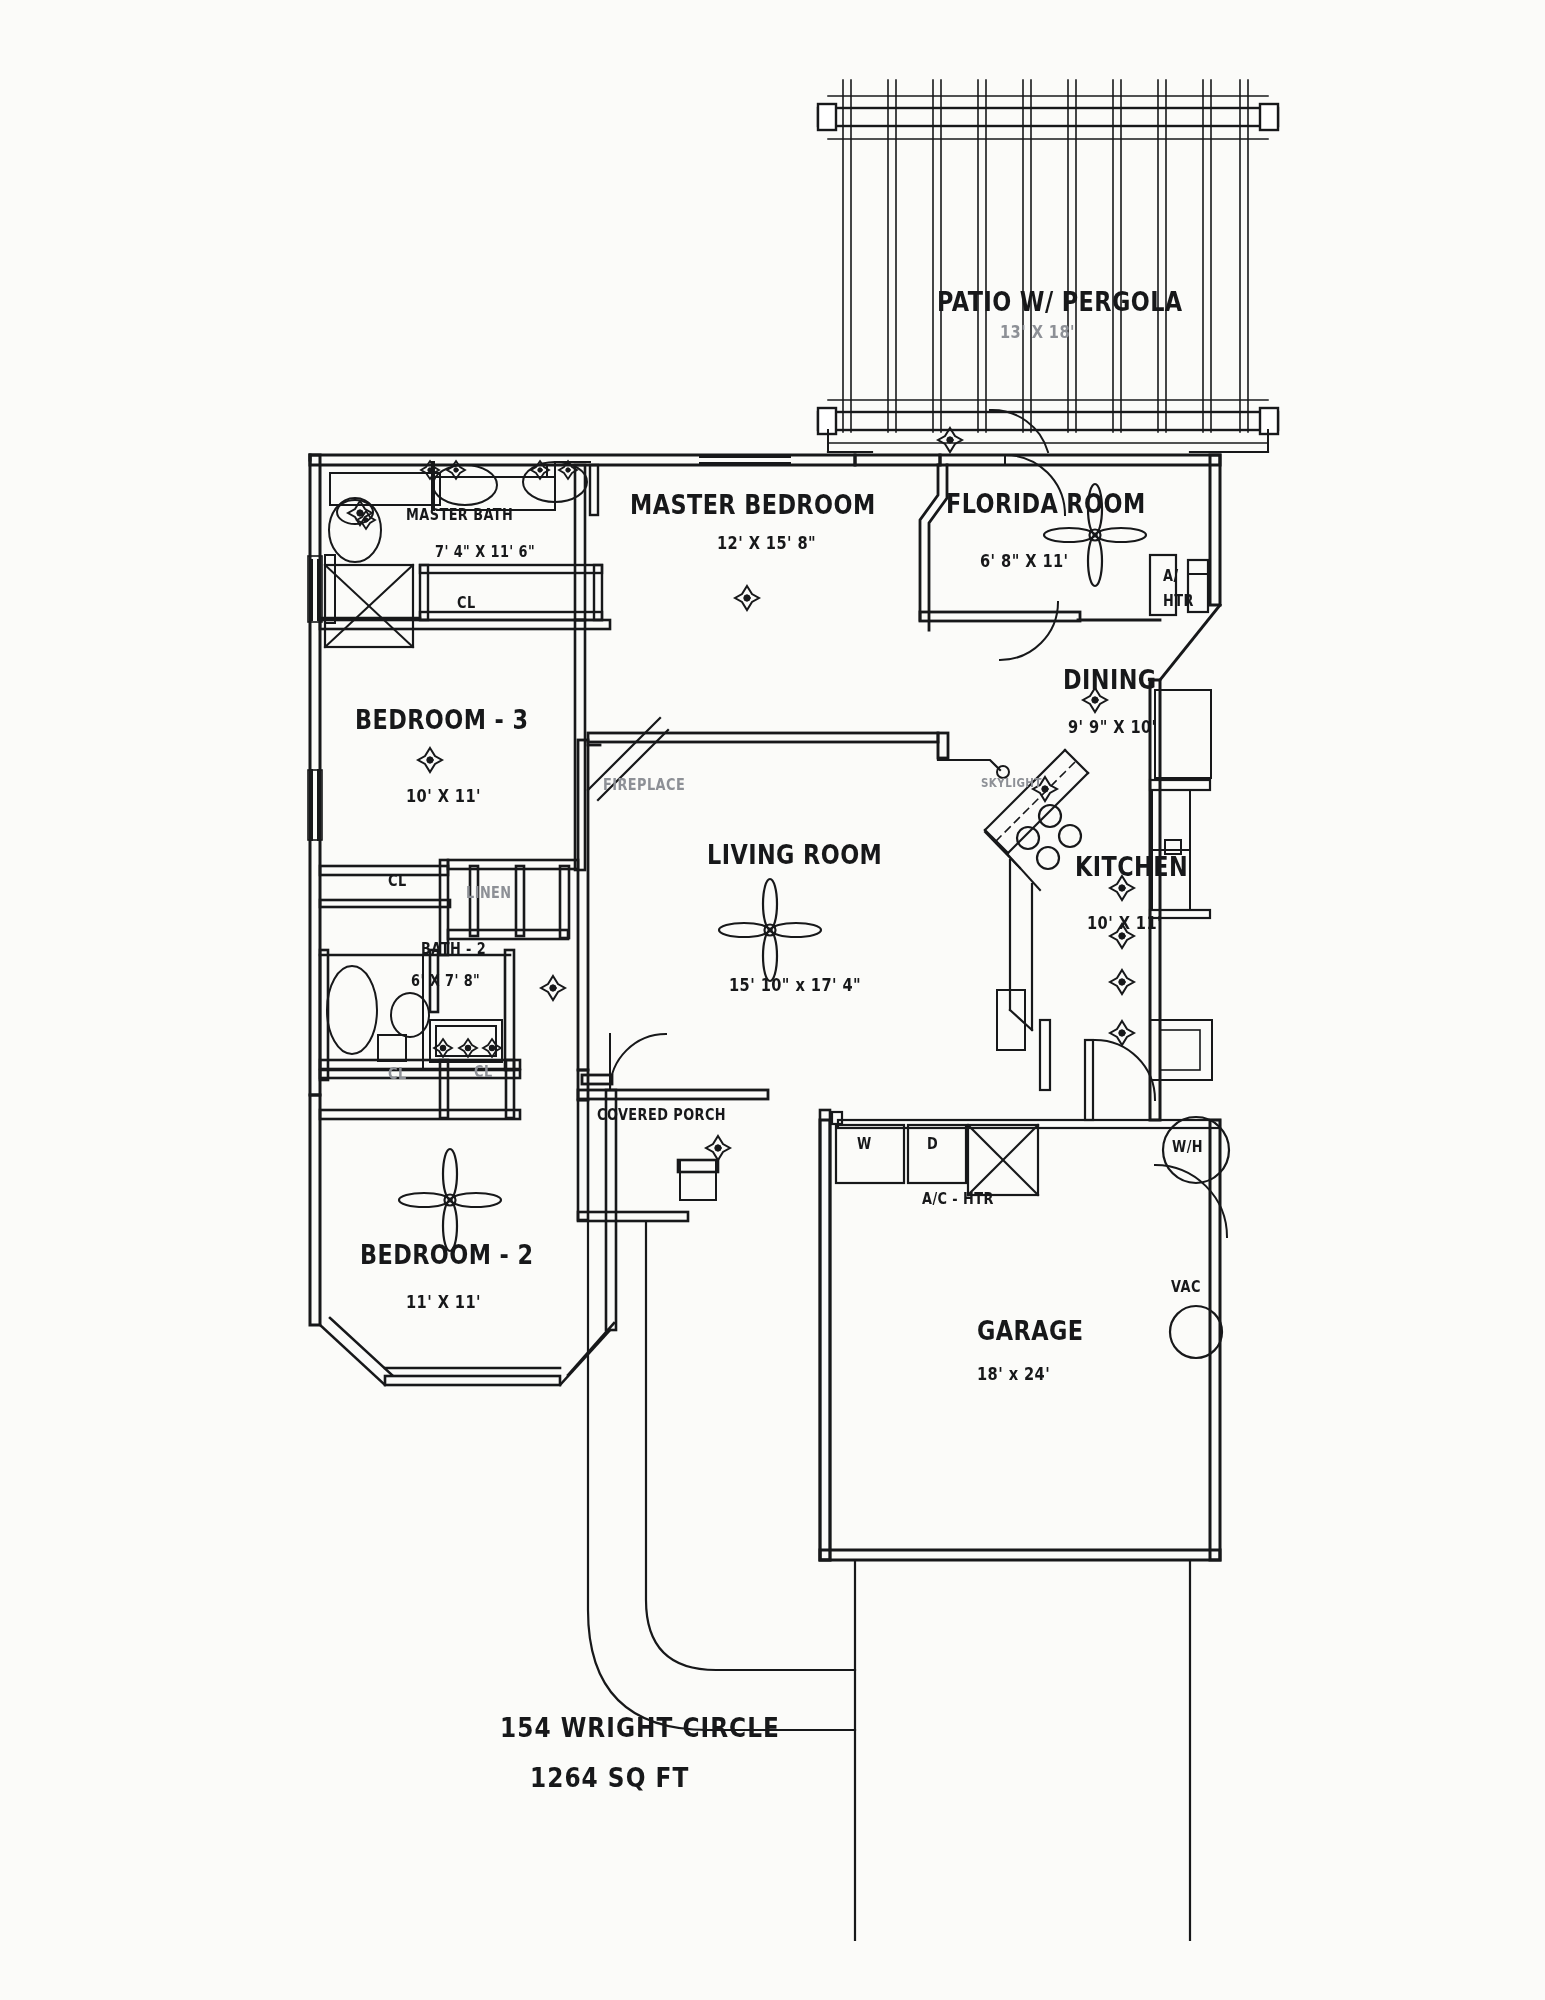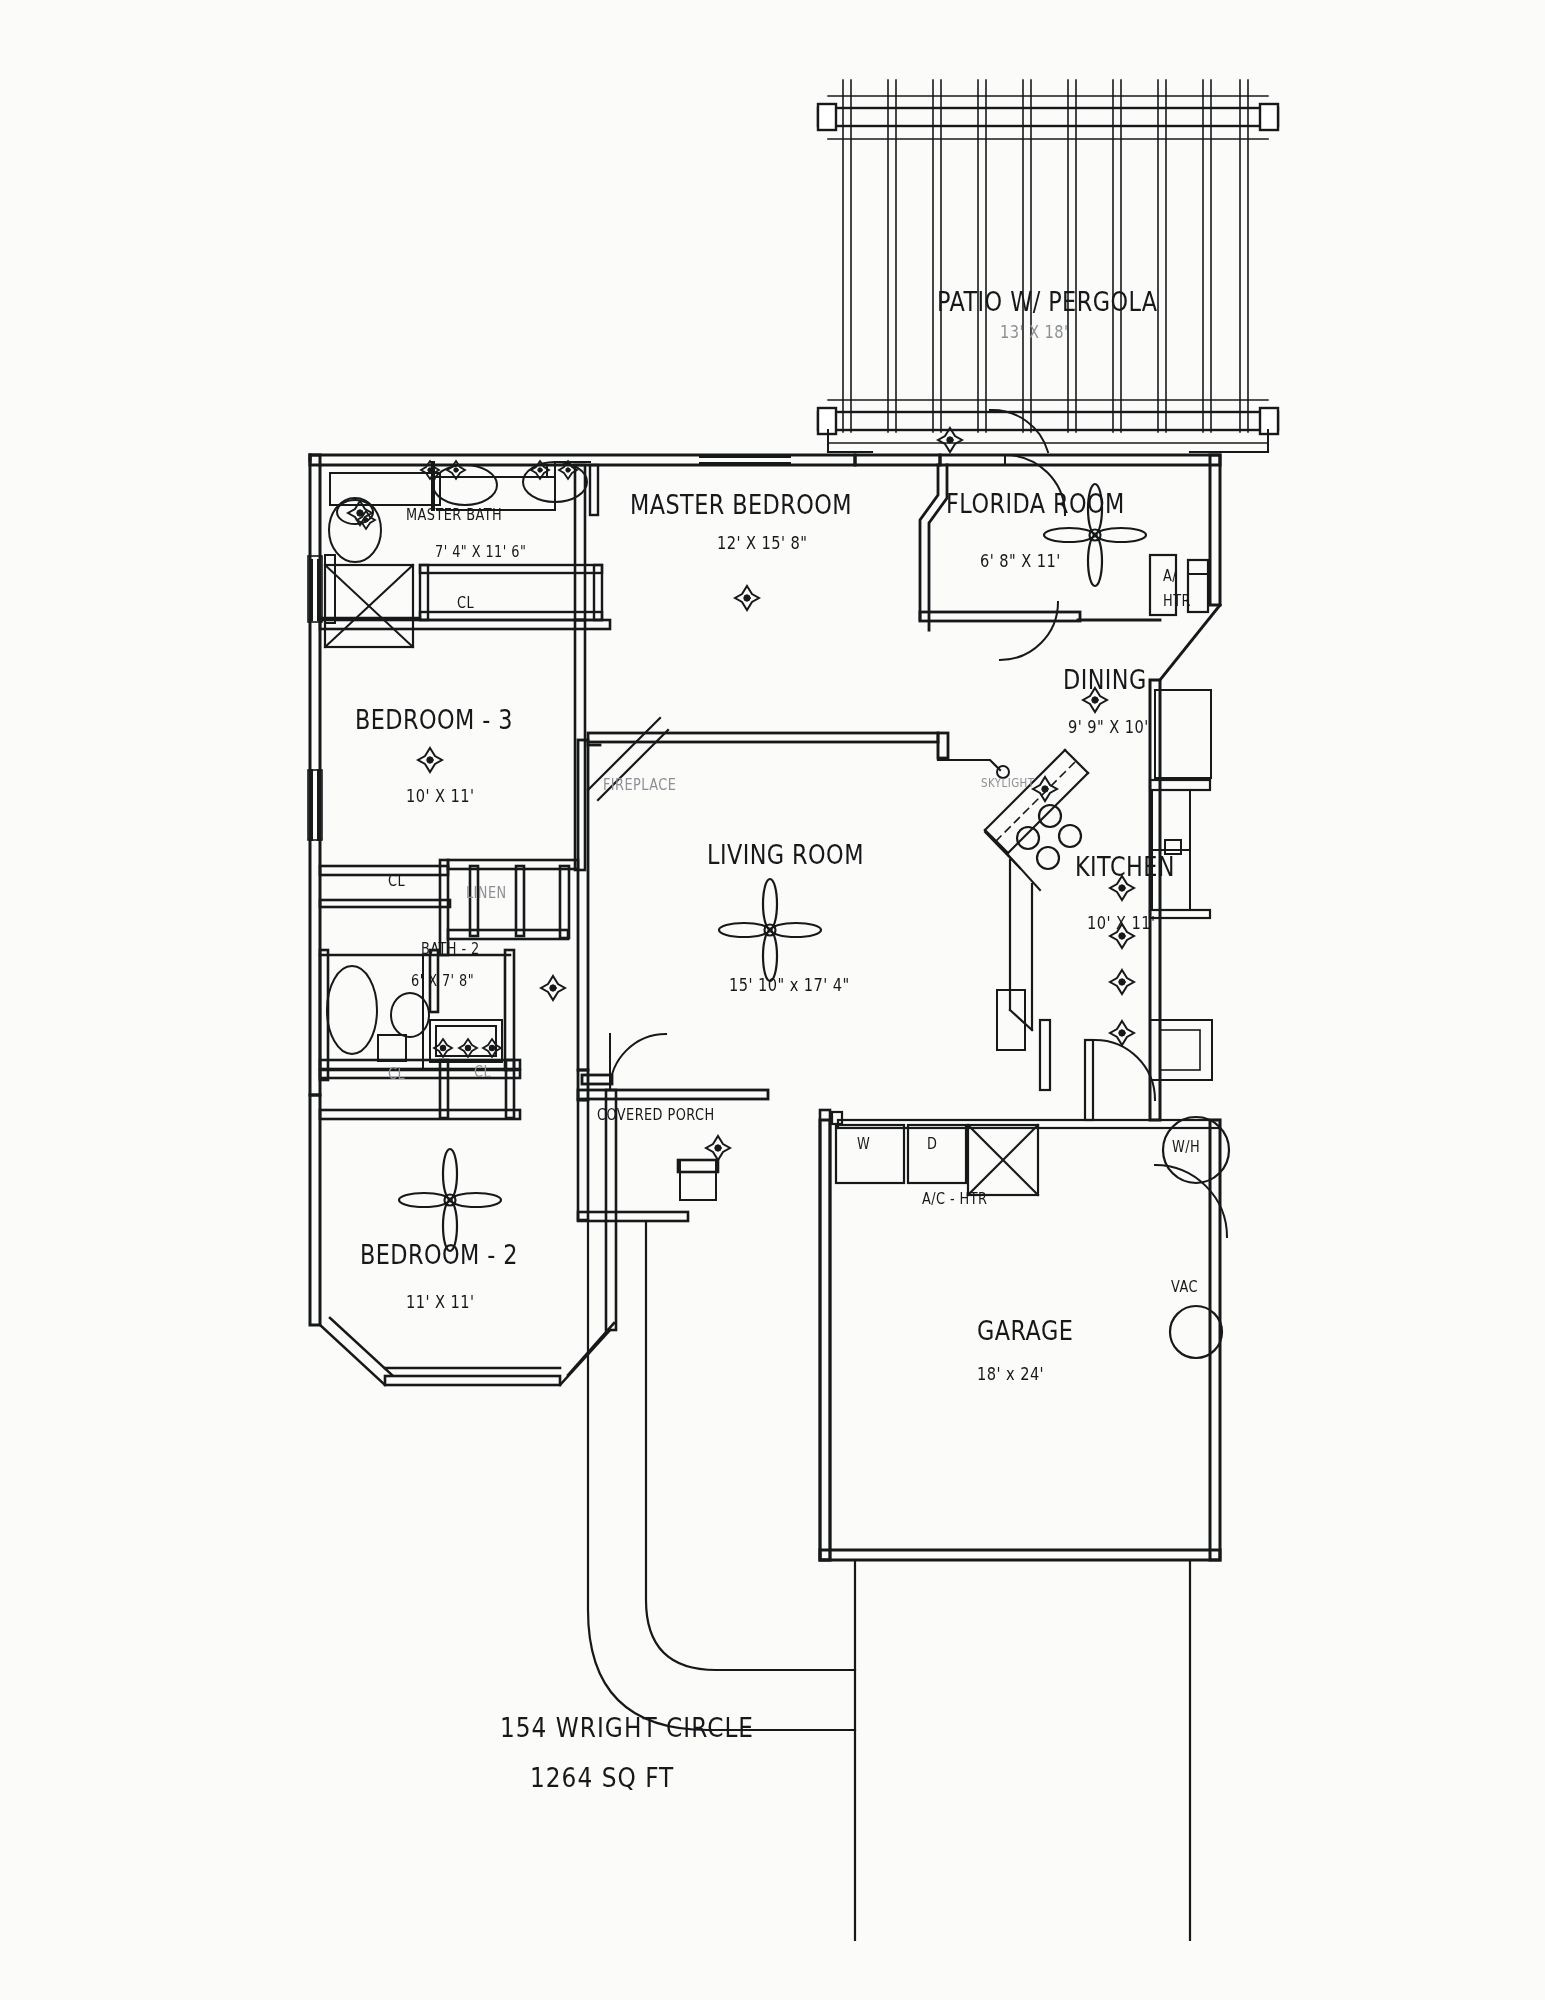--- a/index.html
+++ b/index.html
@@ -1,17 +1,17 @@
 <!DOCTYPE html>
 <html><head>
 <meta charset="utf-8">
 <style>
   html,body{margin:0;padding:0;background:#ffffff;}
   body{width:1545px;height:2000px;font-family:"DejaVu Sans",sans-serif;}
-  #sheet{position:relative;width:1545px;height:2000px;background:#fbfbf9;overflow:hidden;}
+  #sheet{position:relative;width:1545px;height:2000px;background:#fbfbf9;overflow:hidden;font-weight:bold;}
   #plan{position:absolute;left:0;top:0;width:1545px;height:2000px;}
   .lbl{position:absolute;font-family:"DejaVu Sans",sans-serif;color:#17181a;white-space:nowrap;
        letter-spacing:.5px;transform-origin:left top;}
   .rm{font-size:26px;}
   .dim{font-size:17px;}
   .sm{font-size:15px;}
   .xs{font-size:12px;}
   .faint{color:#8d9096;}
   .title{font-size:27px;letter-spacing:1.2px;}
   .cond{transform:scaleX(.86);}

